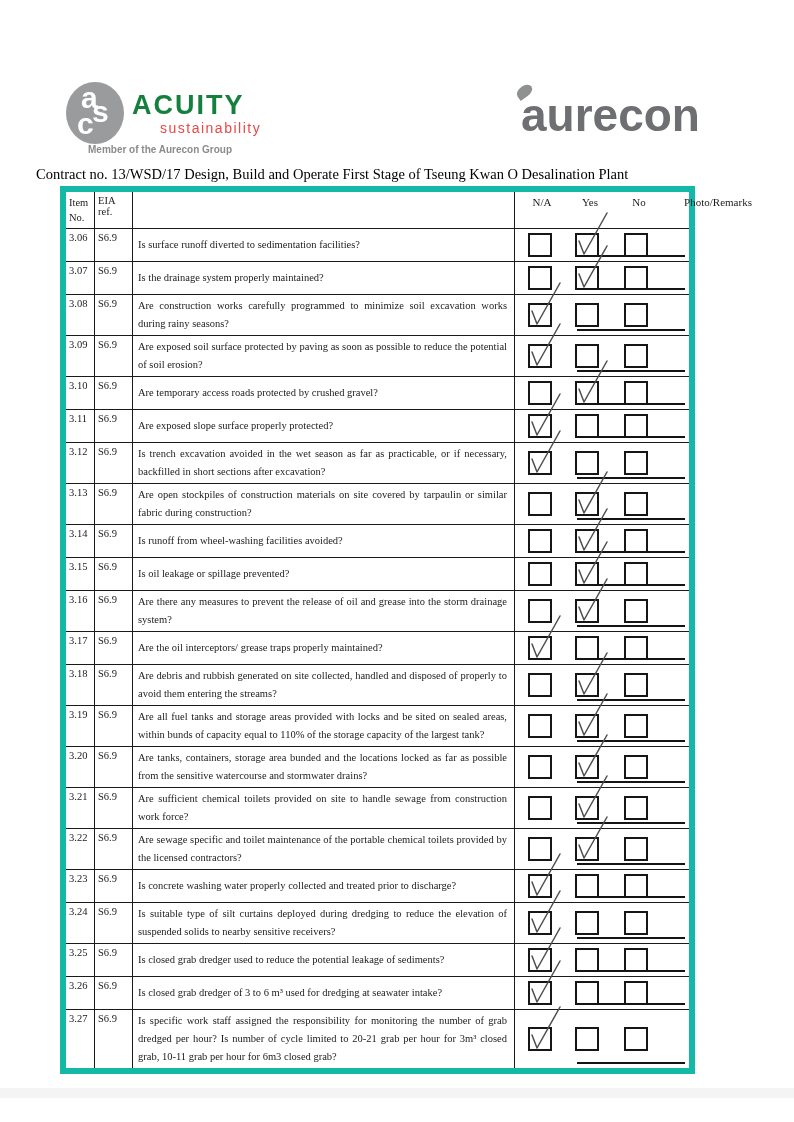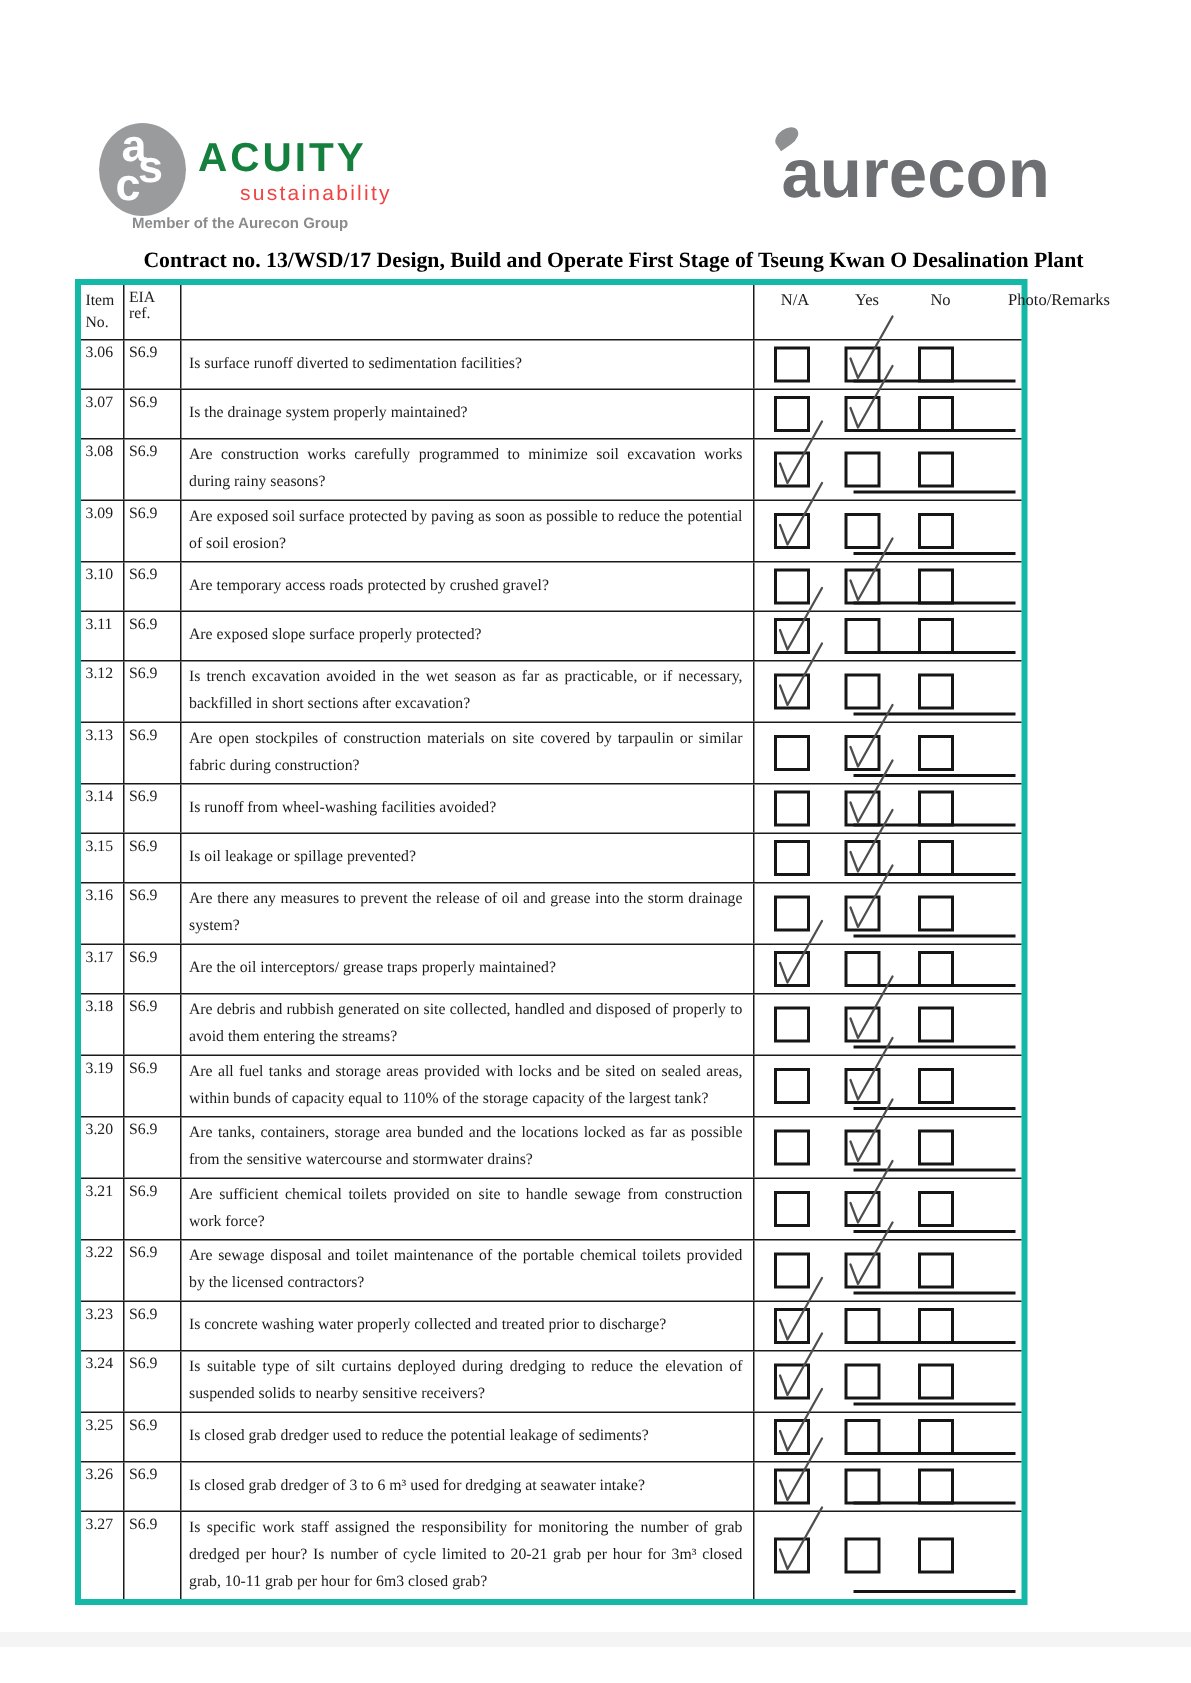--- a/index.html
+++ b/index.html
@@ -21,25 +21,25 @@
           font-size:14px;letter-spacing:1.5px;color:#ef4444;}
   .ac-tag{position:absolute;left:22px;top:64px;font-family:"Liberation Sans",sans-serif;
           font-weight:bold;font-size:10px;color:#8a8b8d;}
   .aurecon{position:absolute;left:508px;top:84px;width:240px;height:66px;}
   .au-leaf{position:absolute;left:8px;top:2px;width:17px;height:11px;background:#8f9092;
            border-radius:60% 60% 60% 0;transform:rotate(-35deg);}
   .au-name{position:absolute;left:0px;top:8px;font-family:"Liberation Sans",sans-serif;
            font-weight:bold;font-size:46px;line-height:1;letter-spacing:0px;color:#6e6f72;margin-left:13px;}
 
   
-  .doc-title{position:absolute;left:36px;top:166px;width:746px;text-align:center;
-             font-weight:bold;font-size:14.5px;color:#000;}
+  .doc-title{position:absolute;left:36px;top:166px;width:746px;
+             font-weight:normal;font-size:14.5px;color:#000;}
 
   
-  .checklist{position:absolute;left:50px;top:186px;width:635px;border:4px solid #14b8a6;
+  .checklist{position:absolute;left:60px;top:186px;width:635px;border:6px solid #14b8a6;
              box-sizing:border-box;font-size:10.5px;}
   .trow{display:grid;grid-template-columns:29px 38px 382px 1fr;border-bottom:1.8px solid #1a1a1a;}
   .trow:last-child{border-bottom:none;}
   .cell{box-sizing:border-box;}
   .c-item{border-right:1.5px solid #1a1a1a;padding:3px 2px 2px 3px;font-size:10.5px;}
   .c-eia{border-right:1.5px solid #1a1a1a;padding:3px 2px 2px 3px;font-size:10.5px;}
   .c-q{border-right:1.5px solid #1a1a1a;padding:2px 7px 2px 5px;display:flex;
        flex-direction:column;justify-content:center;min-height:32px;}
   .qtext{width:100%;line-height:18px;text-align:justify;}
   .c-checks{position:relative;display:flex;align-items:center;padding-left:13px;min-height:32px;}
@@ -365,21 +365,21 @@
               </svg>
             </span>
             <span class="box "></span>
             <span class="remarks-line"></span>
           </div>
         </div>
         <div class="trow">
           <div class="cell c-item">3.22</div>
           <div class="cell c-eia">S6.9</div>
           <div class="cell c-q">
-            <div class="qtext">Are sewage disposal and toilet maintenance of the portable chemical toilets provided by the licensed contractors?</div>
+            <div class="qtext">Are sewage specific and toilet maintenance of the portable chemical toilets provided by the licensed contractors?</div>
           </div>
           <div class="cell c-checks">
             <span class="box b1"></span>
             <span class="box b2">
               <svg class="tick" viewBox="0 0 40 52">
                 <polyline points="7,33 12,46 35,5" fill="none" stroke="#4e4e4e" stroke-width="1.5" stroke-linejoin="round" stroke-linecap="round"></polyline>
               </svg>
             </span>
             <span class="box "></span>
             <span class="remarks-line"></span>

